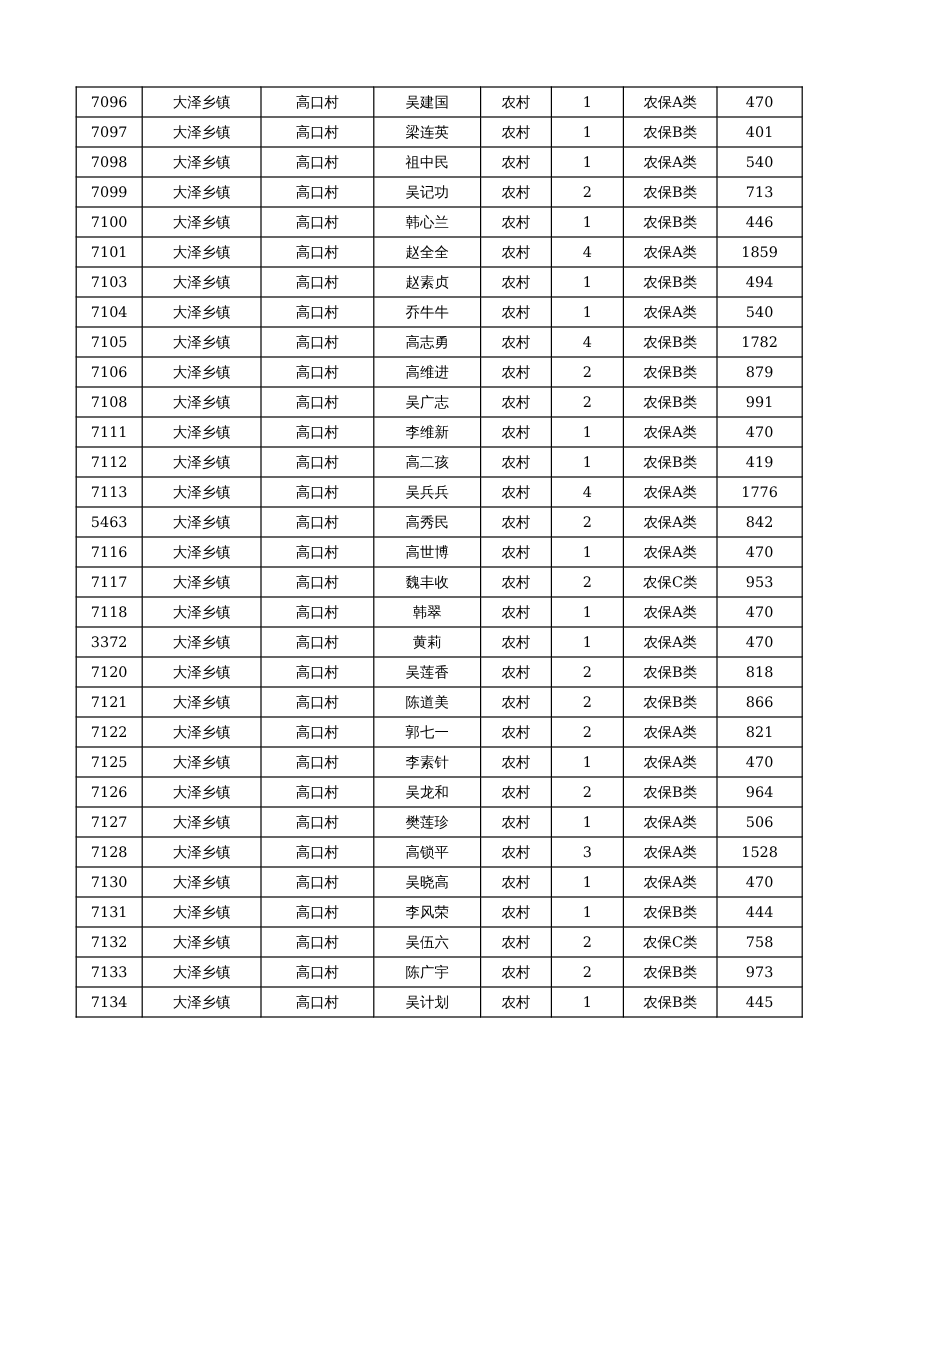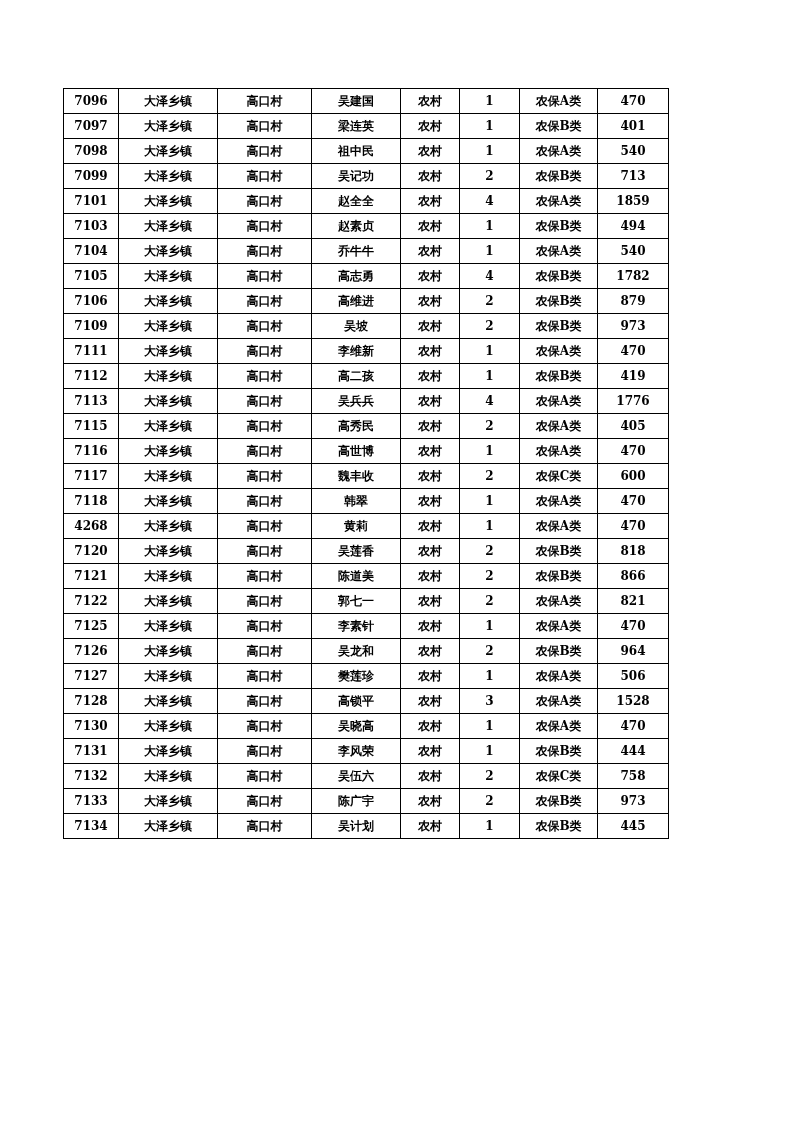--- a/index.html
+++ b/index.html
@@ -10,22 +10,21 @@
     width: 793px;
     height: 1122px;
     background: #ffffff;
     font-family: "DejaVu Serif", "Liberation Serif", serif;
     position: relative;
     overflow: hidden;
   }
   .sheet {
     position: absolute;
     left: 63px;
-    top: 88px;
-    font-weight: bold;
+    top: 72px;
   }
   table {
     border-collapse: collapse;
     table-layout: fixed;
   }
   td {
     border: 1px solid #000000;
     height: 24px;
     text-align: center;
     vertical-align: middle;
@@ -94,20 +93,30 @@
           <td>7099</td>
           <td>大泽乡镇</td>
           <td>高口村</td>
           <td>吴记功</td>
           <td>农村</td>
           <td>2</td>
           <td>农保B类</td>
           <td>713</td>
         </tr>
         <tr>
+          <td>7100</td>
+          <td>大泽乡镇</td>
+          <td>高口村</td>
+          <td>韩心兰</td>
+          <td>农村</td>
+          <td>1</td>
+          <td>农保B类</td>
+          <td>446</td>
+        </tr>
+        <tr>
           <td>7101</td>
           <td>大泽乡镇</td>
           <td>高口村</td>
           <td>赵全全</td>
           <td>农村</td>
           <td>4</td>
           <td>农保A类</td>
           <td>1859</td>
         </tr>
         <tr>
@@ -144,28 +153,28 @@
           <td>7106</td>
           <td>大泽乡镇</td>
           <td>高口村</td>
           <td>高维进</td>
           <td>农村</td>
           <td>2</td>
           <td>农保B类</td>
           <td>879</td>
         </tr>
         <tr>
-          <td>7109</td>
-          <td>大泽乡镇</td>
-          <td>高口村</td>
-          <td>吴坡</td>
-          <td>农村</td>
-          <td>2</td>
-          <td>农保B类</td>
-          <td>973</td>
+          <td>7108</td>
+          <td>大泽乡镇</td>
+          <td>高口村</td>
+          <td>吴广志</td>
+          <td>农村</td>
+          <td>2</td>
+          <td>农保B类</td>
+          <td>991</td>
         </tr>
         <tr>
           <td>7111</td>
           <td>大泽乡镇</td>
           <td>高口村</td>
           <td>李维新</td>
           <td>农村</td>
           <td>1</td>
           <td>农保A类</td>
           <td>470</td>
@@ -184,61 +193,61 @@
           <td>7113</td>
           <td>大泽乡镇</td>
           <td>高口村</td>
           <td>吴兵兵</td>
           <td>农村</td>
           <td>4</td>
           <td>农保A类</td>
           <td>1776</td>
         </tr>
         <tr>
-          <td>7115</td>
+          <td>5463</td>
           <td>大泽乡镇</td>
           <td>高口村</td>
           <td>高秀民</td>
           <td>农村</td>
           <td>2</td>
           <td>农保A类</td>
-          <td>405</td>
+          <td>842</td>
         </tr>
         <tr>
           <td>7116</td>
           <td>大泽乡镇</td>
           <td>高口村</td>
           <td>高世博</td>
           <td>农村</td>
           <td>1</td>
           <td>农保A类</td>
           <td>470</td>
         </tr>
         <tr>
           <td>7117</td>
           <td>大泽乡镇</td>
           <td>高口村</td>
           <td>魏丰收</td>
           <td>农村</td>
           <td>2</td>
           <td>农保C类</td>
-          <td>600</td>
+          <td>953</td>
         </tr>
         <tr>
           <td>7118</td>
           <td>大泽乡镇</td>
           <td>高口村</td>
           <td>韩翠</td>
           <td>农村</td>
           <td>1</td>
           <td>农保A类</td>
           <td>470</td>
         </tr>
         <tr>
-          <td>4268</td>
+          <td>3372</td>
           <td>大泽乡镇</td>
           <td>高口村</td>
           <td>黄莉</td>
           <td>农村</td>
           <td>1</td>
           <td>农保A类</td>
           <td>470</td>
         </tr>
         <tr>
           <td>7120</td>

